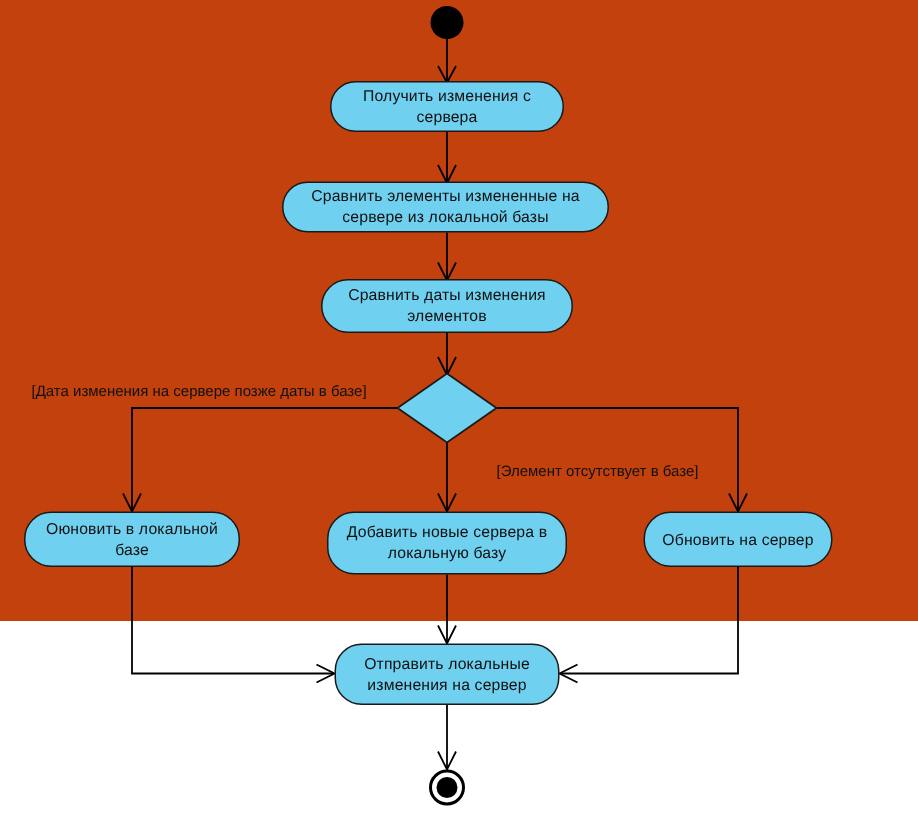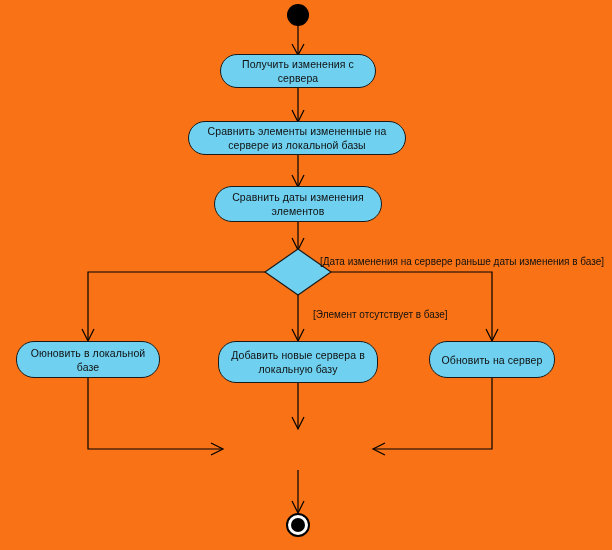--- a/index.html
+++ b/index.html
@@ -9,22 +9,22 @@
   }
   body {
     width: 612px;
     height: 550px;
     font-family: "Liberation Sans", sans-serif;
     overflow: hidden;
   }
   #diagram-root {
     position: relative;
     width: 612px;
-    height: 550px;
-    background: #f97316;
+    height: 414px;
+    background: #c2410c;
   }
   #edge-layer {
     position: absolute;
     left: 0;
     top: 0;
     width: 612px;
     height: 550px;
   }
   .node {
     position: absolute;
@@ -132,19 +132,20 @@
   <div class="node" style="left:188px; top:121px; width:218px; height:34px;">Сравнить элементы измененные на сервере из локальной базы</div>
 
   <div class="node" style="left:214px; top:186px; width:168px; height:36px;">Сравнить даты изменения элементов</div>
 
   <div class="node" style="left:16px; top:341px; width:144px; height:37px;">Оюновить в локальной базе</div>
 
   <div class="node" style="left:218px; top:341px; width:160px; height:42px;">Добавить новые сервера в локальную базу</div>
 
   <div class="node" style="left:429px; top:341px; width:126px; height:37px;">Обновить на сервер</div>
 
+  <div class="node" style="left:223px; top:429px; width:150px; height:41px;">Отправить локальные изменения на сервер</div>
 
+  <div class="guard" style="left:21px; top:256px;">[Дата изменения на сервере позже даты в базе]</div>
 
-  <div class="guard" style="left:293px; top:309px;padding-left:20px;">[Элемент отсутствует в базе]</div>
+  <div class="guard" style="left:311px; top:309px;padding-left:20px;">[Элемент отсутствует в базе]</div>
 
-  <div class="guard" style="left:320px; top:256px;">[Дата изменения на сервере раньше даты изменения в базе]</div>
 
 </div>
 
 </body></html>

